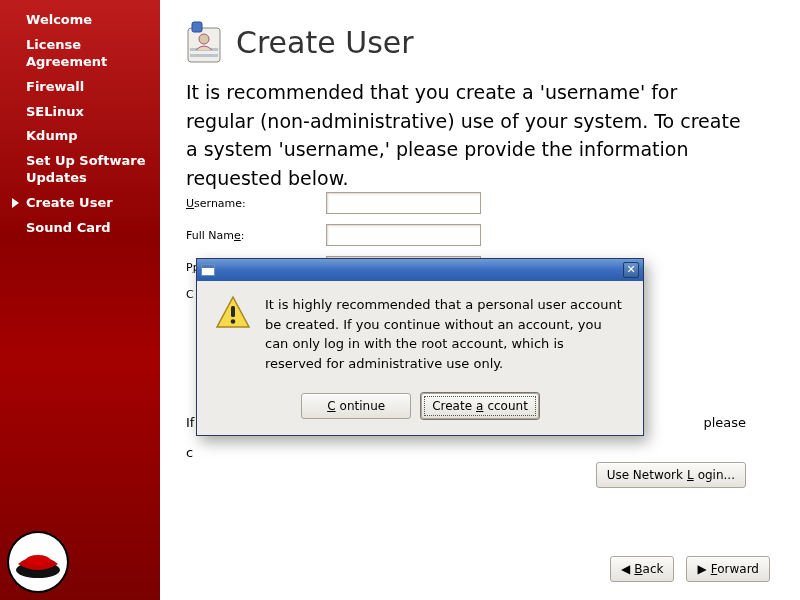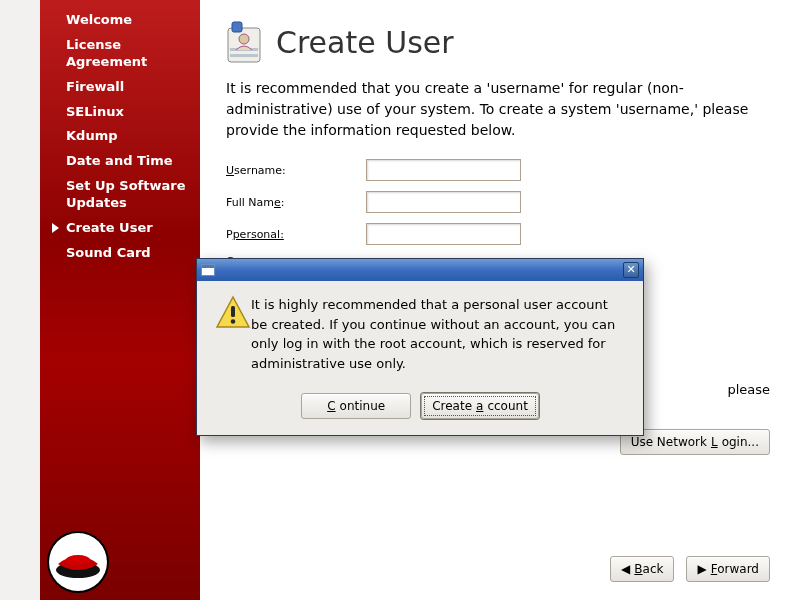--- a/index.html
+++ b/index.html
@@ -4,21 +4,21 @@
 <style>
 * { box-sizing: border-box; margin: 0; padding: 0; }
 body {
   font-family: "DejaVu Sans", "Liberation Sans", Arial, sans-serif;
   font-size: 12px;
   background: #f2f1f0;
   width: 800px; height: 600px;
   overflow: hidden;
   color: #000;
 }
-.app { display: flex; height: 100%; position: relative; padding-left: 40px; }
+.app { display: flex; height: 100%; position: relative; }
 .sidebar {
   width: 160px;
   background: #a70000;
   background: linear-gradient(180deg,#bd1c1c 0%, #8d0000 40%, #a40000 60%, #7a0000 100%);
   padding: 8px 6px 8px 12px;
   position: relative;
   color: #fff;
 }
 .sidebar-list { list-style: none; }
 .sidebar-item {
@@ -48,21 +48,21 @@
   flex: 1;
   background: #fff;
   padding: 20px 30px 20px 26px;
   position: relative;
   display: flex;
   flex-direction: column;
 }
 .title-row { display: flex; align-items: center; gap: 14px; margin-bottom: 14px; }
 .title-icon { width: 36px; height: 44px; }
 .page-title { font-size: 30px; font-weight: normal; color: #333; }
-.intro { font-size: 14px; line-height: 1.5; margin-bottom: 18px; max-width: 560px; }
+.intro { font-size: 19px; line-height: 1.5; max-width: 560px; }
 .form { max-width: 560px; }
 .form-row { display: flex; align-items: center; margin-bottom: 10px; }
 .form-label { width: 140px; font-size: 11px; }
 .form-label .ul { text-decoration: underline; }
 .text-input {
   width: 155px;
   height: 22px;
   border: 1px solid #b0a090;
   box-shadow: inset 1px 1px 2px rgba(0,0,0,.15);
   background: #fff;
@@ -129,20 +129,21 @@
   border: 1px solid #1e3a66;
   border-radius: 2px;
   color: #fff;
   font-size: 11px;
   line-height: 14px;
   text-align: center;
   cursor: pointer;
 }
 .modal-body {
   display: flex;
+  gap: 14px;
   padding: 14px 18px 8px 18px;
   font-size: 13px;
   line-height: 1.5;
 }
 .warn-icon { width: 36px; height: 36px; flex-shrink: 0; }
 .modal-text { flex: 1; }
 .modal-buttons {
   display: flex;
   justify-content: center;
   gap: 10px;
@@ -161,21 +162,20 @@
 
 <div class="app">
 
   <nav class="sidebar">
     <ul class="sidebar-list">
       <li class="sidebar-item"><span>Welcome</span></li>
       <li class="sidebar-item"><span>License Agreement</span></li>
       <li class="sidebar-item"><span>Firewall</span></li>
       <li class="sidebar-item"><span>SELinux</span></li>
       <li class="sidebar-item"><span>Kdump</span></li>
-      <li class="sidebar-item"><span>Date and Time</span></li>
       <li class="sidebar-item"><span>Set Up Software Updates</span></li>
       <li class="sidebar-item active"><span>Create User</span></li>
       <li class="sidebar-item"><span>Sound Card</span></li>
     </ul>
 
     <div class="logo">
       <svg viewBox="0 0 64 64">
         <circle cx="32" cy="32" r="31" fill="#000"></circle>
         <circle cx="32" cy="32" r="29" fill="#fff"></circle>
         <ellipse cx="32" cy="40" rx="22" ry="8" fill="#111"></ellipse>

